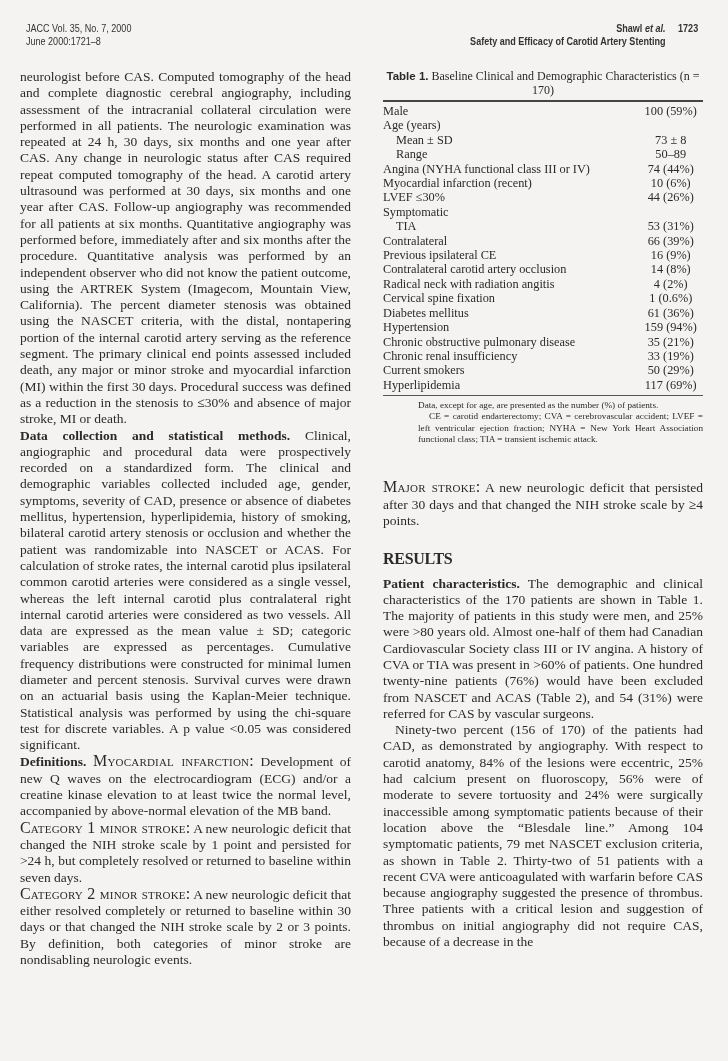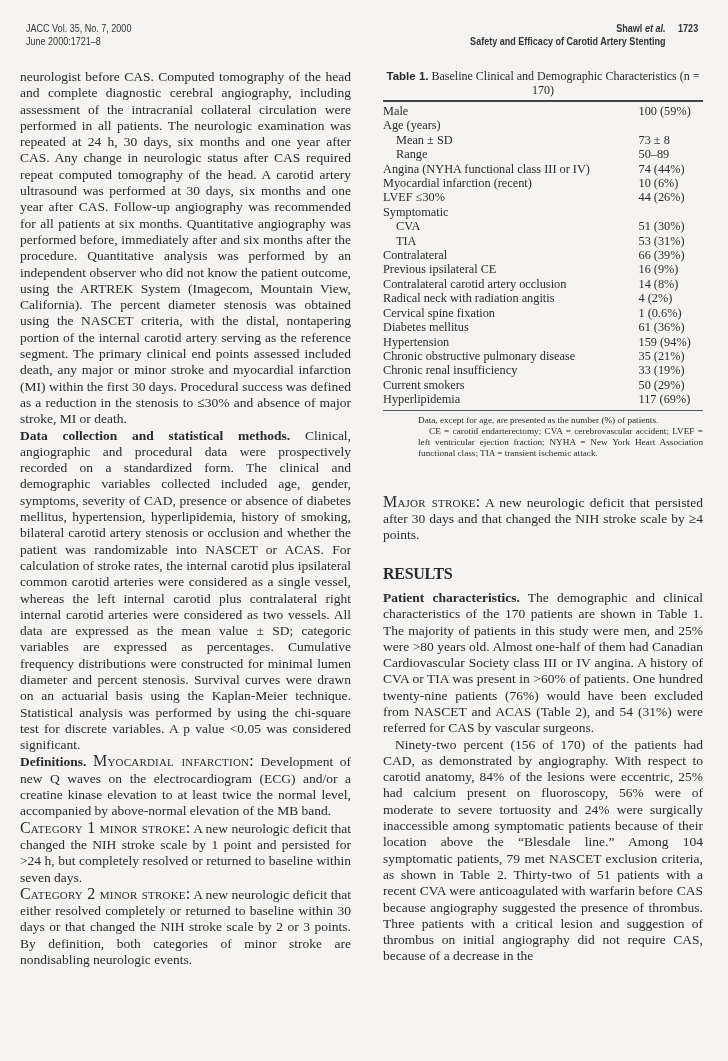--- a/index.html
+++ b/index.html
@@ -33,21 +33,21 @@
   .run-head { font-weight: bold; }
   .sc { font-variant: small-caps; font-size: 16px; letter-spacing: 0.2px; }
 
   
   .tbl-caption { font-size: 12px; line-height: 14px; text-align: center; }
   .tbl-caption b { font-family: "Liberation Sans", "DejaVu Sans", sans-serif; font-size: 11.5px; }
   .rule-thick { height: 2px; background: #444; margin: 3px 0 2px 0; }
   .rule-thin { height: 1px; background: #555; margin: 3px 0 4px 0; }
   table { border-collapse: collapse; width: 100%; font-size: 12.3px; }
   td { padding: 0; line-height: 14.4px; white-space: nowrap; }
-  td.v { text-align: left; margin-top: 16px; }
+  td.v { text-align: center; margin-top: 16px; }
   td.sub { padding-left: 13px; }
   .tbl-notes { font-size: 9.2px; line-height: 11.3px; text-align: justify; margin-left: 35px; }
   .tbl-notes .n2 { text-indent: 11px; }
 
   .results-h { font-family: Liberation Serif, serif; font-weight: bold; font-size: 16px; margin: 22px 0 8px 0; letter-spacing: -0.3px; }
 </style>
 </head>
 <body>
 
 <div class="page">
@@ -118,24 +118,20 @@
             </tr>
             <tr>
               <td>LVEF ≤30%</td>
               <td class="v">44 (26%)</td>
             </tr>
             <tr>
               <td>Symptomatic</td>
               <td class="v"></td>
             </tr>
             <tr>
-              <td class="sub">CVA</td>
-              <td class="v">51 (30%)</td>
-            </tr>
-            <tr>
               <td class="sub">TIA</td>
               <td class="v">53 (31%)</td>
             </tr>
             <tr>
               <td>Contralateral</td>
               <td class="v">66 (39%)</td>
             </tr>
             <tr>
               <td>Previous ipsilateral CE</td>
               <td class="v">16 (9%)</td>

